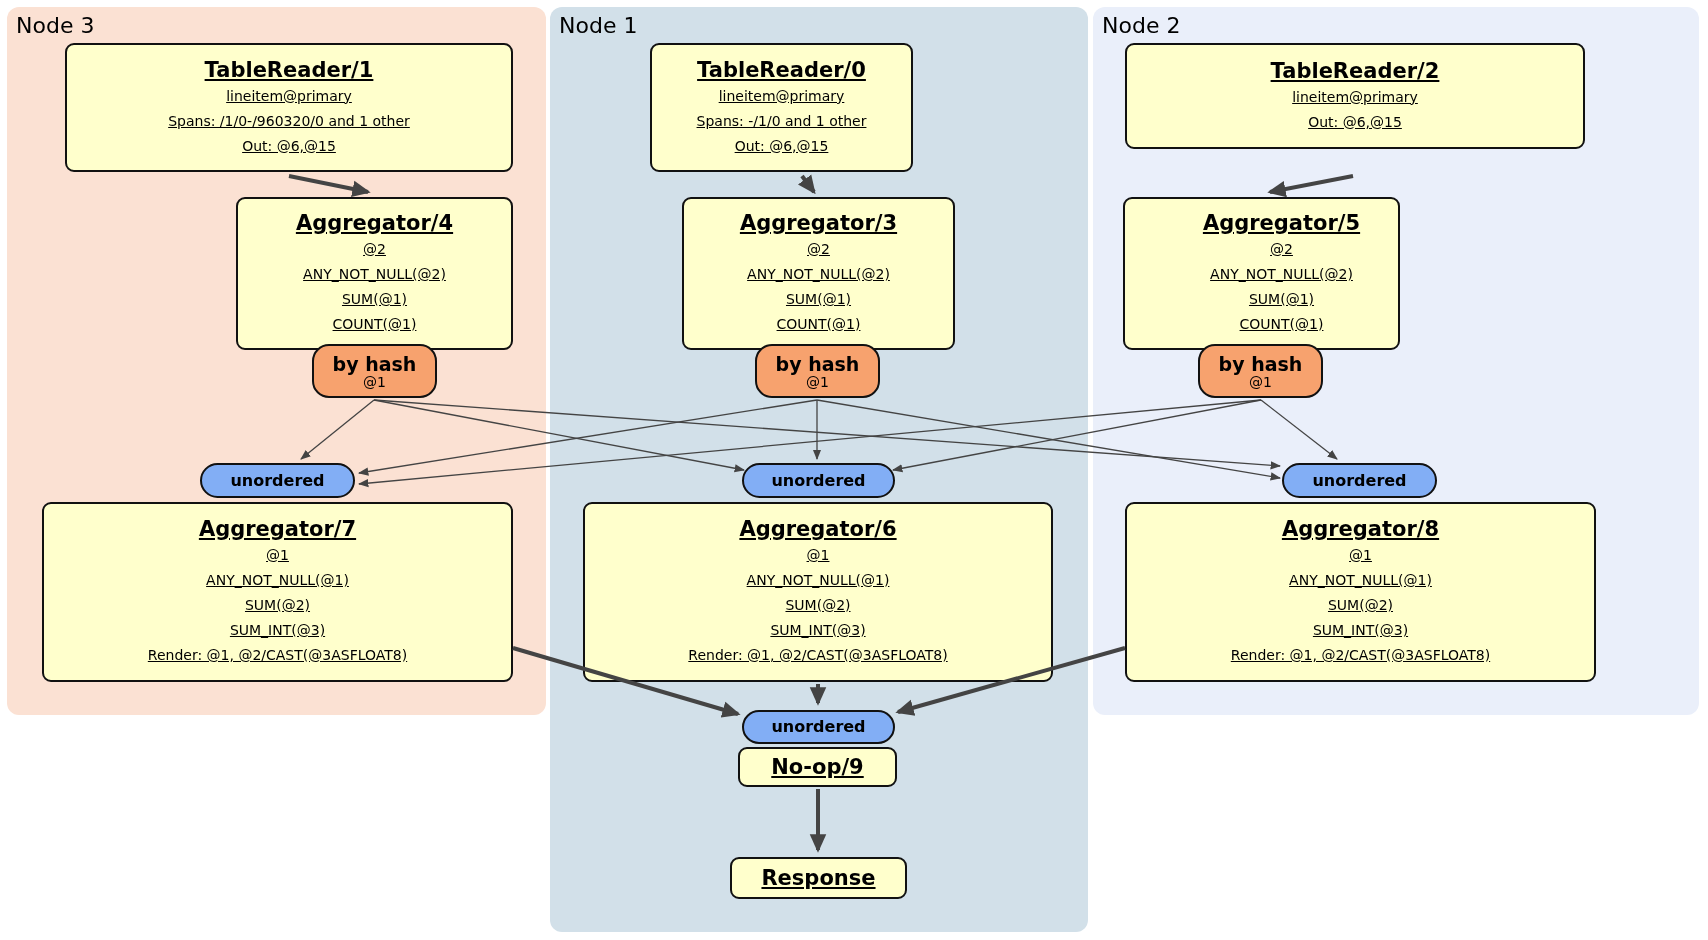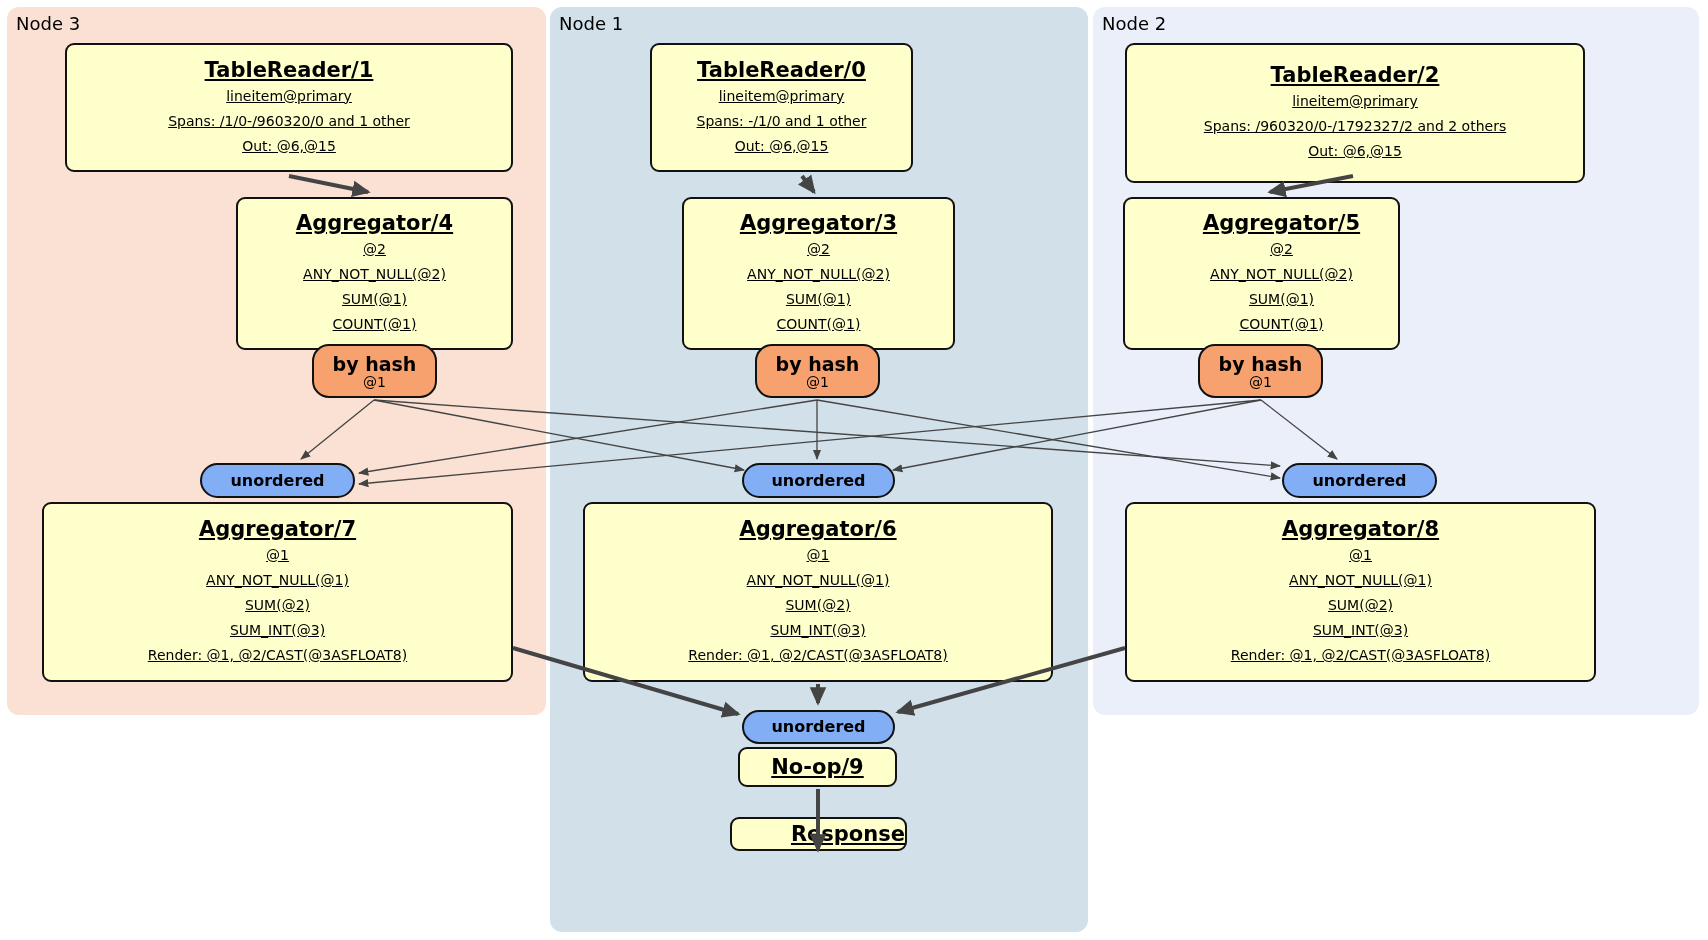--- a/index.html
+++ b/index.html
@@ -1,19 +1,19 @@
 <!DOCTYPE html>
 <html><head>
 <meta charset="utf-8">
 <style>
   html,body{margin:0;padding:0;background:#ffffff;}
   .canvas{position:relative;width:1708px;height:940px;background:#ffffff;
           font-family:"DejaVu Sans",sans-serif;color:#000;overflow:hidden;}
   .band{position:absolute;border-radius:12px;z-index:1;}
-  .band-label{position:absolute;top:6px;left:9px;font-size:18px;z-index:2;}
+  .band-label{position:absolute;top:6px;left:9px;font-size:22px;z-index:2;}
   .pbox{position:absolute;background:#ffffcc;border:2px solid #111;border-radius:9px;
         display:flex;flex-direction:column;justify-content:center;align-items:center;
         text-align:center;z-index:3;box-sizing:border-box;text-decoration:underline;}
   .ptitle{font-weight:bold;font-size:21px;line-height:27px;white-space:nowrap;}
   .pline{font-size:14px;line-height:25px;white-space:nowrap;}
   .pill{position:absolute;border:2px solid #111;display:flex;flex-direction:column;
         justify-content:center;align-items:center;z-index:4;box-sizing:border-box;}
   .byhash{background:#f7a26e;border-radius:17px;}
   .byhash .pill-title{font-weight:bold;font-size:19px;line-height:22px;}
   .byhash .pill-sub{font-size:14px;line-height:15px;}
@@ -43,24 +43,23 @@
     <div class="pline">lineitem@primary</div>
     <div class="pline">Spans: /1/0-/960320/0 and 1 other</div>
     <div class="pline">Out: @6,@15</div>
   </div>
   <div class="pbox" style="left:650px;top:43px;width:263px;height:129px;">
     <div class="ptitle">TableReader/0</div>
     <div class="pline">lineitem@primary</div>
     <div class="pline">Spans: -/1/0 and 1 other</div>
     <div class="pline">Out: @6,@15</div>
   </div>
-  <div class="pbox" style="left:1125px;top:43px;width:460px;height:140px;">
+  <div class="pbox" style="left:1125px;top:43px;width:460px;height:106px;">
     <div class="ptitle">TableReader/2</div>
     <div class="pline">lineitem@primary</div>
-    <div class="pline">Spans: /960320/0-/1792327/2 and 2 others</div>
     <div class="pline">Out: @6,@15</div>
   </div>
 
   <div class="pbox" style="left:236px;top:197px;width:277px;height:153px;">
     <div class="ptitle">Aggregator/4</div>
     <div class="pline">@2</div>
     <div class="pline">ANY_NOT_NULL(@2)</div>
     <div class="pline">SUM(@1)</div>
     <div class="pline">COUNT(@1)</div>
   </div>
@@ -126,21 +125,21 @@
     <div class="pline">SUM_INT(@3)</div>
     <div class="pline">Render: @1, @2/CAST(@3ASFLOAT8)</div>
   </div>
 
   <div class="pill unordered" style="left:742px;top:710px;width:153px;height:34px;">
     <div class="pill-title">unordered</div>
   </div>
   <div class="pbox" style="left:738px;top:747px;width:159px;height:40px;">
     <div class="ptitle">No-op/9</div>
   </div>
-  <div class="pbox" style="left:730px;top:817px;width:177px;height:34px;align-items:flex-end;">
+  <div class="pbox" style="left:730px;top:857px;width:177px;height:42px;">
     <div class="ptitle">Response</div>
   </div>
 
   <svg class="edges">
     <defs>
       <marker id="arr-thin" viewBox="0 0 10 10" refX="9" refY="5" markerWidth="8" markerHeight="8" orient="auto">
         <path d="M0,1 L10,5 L0,9 z" fill="#444"></path>
       </marker>
       <marker id="arr-thick" viewBox="0 0 10 10" refX="8.5" refY="5" markerWidth="4.6" markerHeight="4.6" orient="auto">
         <path d="M0,0.5 L10,5 L0,9.5 z" fill="#444"></path>

